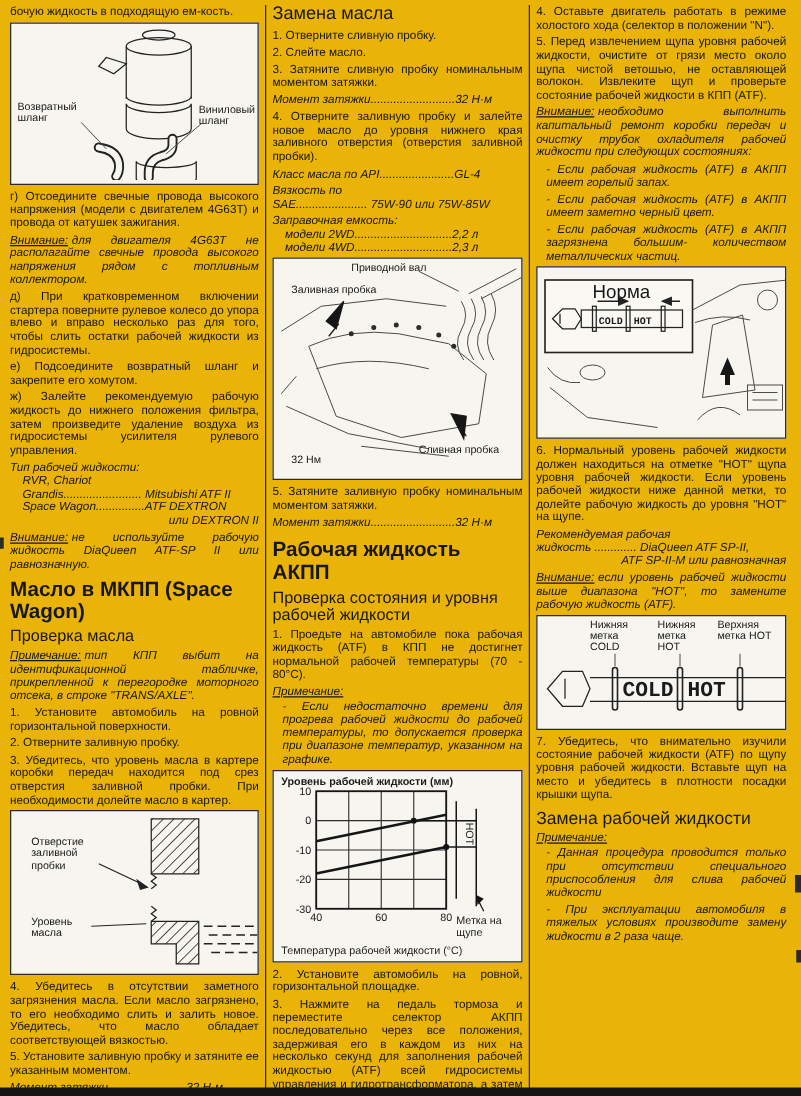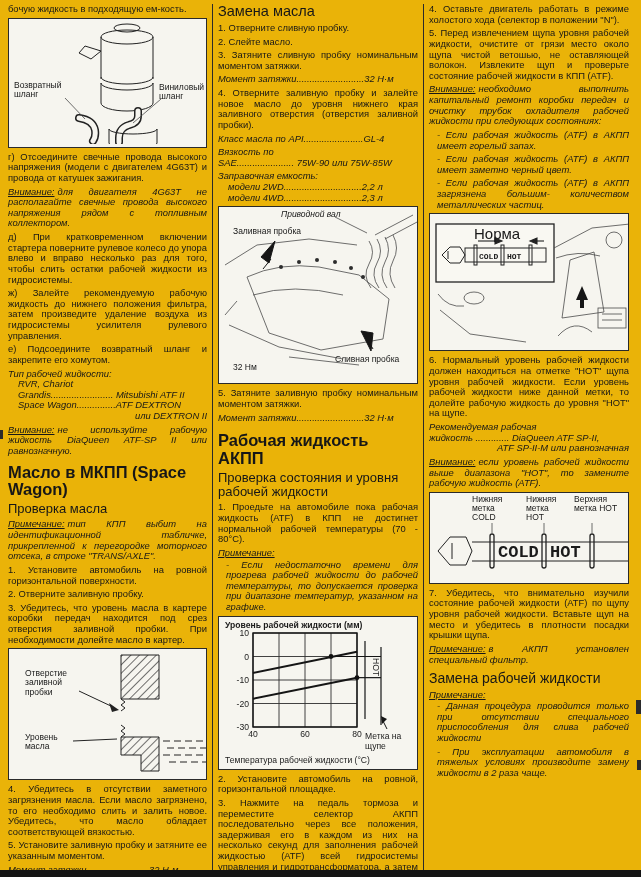--- a/index.html
+++ b/index.html
@@ -54,22 +54,22 @@
           <line class="thin" x1="56" y1="79" x2="76" y2="100"></line>
           <line class="thin" x1="152" y1="80" x2="124" y2="104"></line>
         </svg>
         <div class="lbl" style="left:5px;top:62px;width:56px;">Возвратный шланг</div>
         <div class="lbl" style="left:150px;top:64px;width:48px;">Виниловый шланг</div>
       </div>
 
       <p>г) Отсоедините свечные провода высокого напряжения (модели с двигателем 4G63T) и провода от катушек зажигания.</p>
       <p><span class="nl">Внимание:</span><span class="it">для двигателя 4G63T не располагайте свечные провода высокого напряжения рядом с топливным коллектором.</span></p>
       <p>д) При кратковременном включении стартера поверните рулевое колесо до упора влево и вправо несколько раз для того, чтобы слить остатки рабочей жидкости из гидросистемы.</p>
+      <p>е) Подсоедините возвратный шланг и закрепите его хомутом.</p>
       <p>ж) Залейте рекомендуемую рабочую жидкость до нижнего положения фильтра, затем произведите удаление воздуха из гидросистемы усилителя рулевого управления.</p>
-      <p>е) Подсоедините возвратный шланг и закрепите его хомутом.</p>
 
       <p class="spec" style="margin-bottom:0;">Тип рабочей жидкости:</p>
       <p class="spec" style="padding-left:10px;margin-bottom:0;">RVR, Chariot</p>
       <p class="spec" style="padding-left:10px;margin-bottom:0;">Grandis........................ Mitsubishi ATF II</p>
       <p class="spec" style="padding-left:10px;margin-bottom:0;">Space Wagon...............ATF DEXTRON</p>
       <p class="spec right">или DEXTRON II</p>
       <p><span class="nl">Внимание:</span><span class="it">не используйте рабочую жидкость DiaQueen ATF-SP II или равнозначную.</span></p>
 
       <h1>Масло в МКПП (Space Wagon)</h1>
       <h2>Проверка масла</h2>
@@ -136,21 +136,21 @@
               <circle cx="80" cy="55" r="2"></circle>
               <circle cx="98" cy="53" r="2"></circle>
             <circle cx="116" cy="55" r="2"></circle>
               <circle cx="132" cy="61" r="2"></circle>
               <circle cx="144" cy="70" r="2"></circle>
           </g>
           <line class="thin" x1="116" y1="10" x2="148" y2="26"></line>
           <path d="M56 34 l-6 22 l-8 -6 z M52 52 l-8 10" fill="#161616" stroke="#161616"></path>
           <path d="M152 144 l-10 -20 l12 2 z M146 128 l8 14" fill="#161616" stroke="#161616"></path>
         </svg>
-        <div class="lbl" style="left:62px;top:3px;width:90px;font-style:italic;">Приводной вал</div>
+        <div class="lbl" style="left:62px;top:3px;width:90px;">Приводной вал</div>
         <div class="lbl" style="left:14px;top:20px;width:90px;">Заливная пробка</div>
         <div class="lbl" style="left:116px;top:148px;width:84px;">Сливная пробка</div>
         <div class="lbl" style="left:14px;top:156px;width:40px;">32 Нм</div>
       </div>
 
       <p>5. Затяните заливную пробку номинальным моментом затяжки.</p>
       <p class="spec">Момент затяжки..........................32 Н·м</p>
 
       <h1 style="margin-top:9px;">Рабочая жидкость АКПП</h1>
       <h2>Проверка состояния и уровня рабочей жидкости</h2>
@@ -259,21 +259,20 @@
           <line class="thin" x1="162" y1="30" x2="162" y2="40"></line>
           <text class="sticktxt" x="68" y="64" font-size="17">COLD</text>
           <text class="sticktxt" x="120" y="64" font-size="17">HOT</text>
         </svg>
         <div class="lbl" style="left:42px;top:2px;width:40px;">Нижняя метка COLD</div>
         <div class="lbl" style="left:96px;top:2px;width:40px;">Нижняя метка HOT</div>
         <div class="lbl" style="left:144px;top:2px;width:44px;">Верхняя метка HOT</div>
       </div>
 
       <p>7. Убедитесь, что внимательно изучили состояние рабочей жидкости (ATF) по щупу уровня рабочей жидкости. Вставьте щуп на место и убедитесь в плотности посадки крышки щупа.</p>
-      <p><span class="nl">Примечание:</span><span class="it">в АКПП установлен специальный фильтр.</span></p>
 
       <h2 style="font-size:14px;margin-top:6px;">Замена рабочей жидкости</h2>
       <p style="margin-bottom:1px;"><span class="nl">Примечание:</span></p>
       <p class="it bullet">- Данная процедура проводится только при отсутствии специального приспособления для слива рабочей жидкости</p>
       <p class="it bullet">- При эксплуатации автомобиля в тяжелых условиях производите замену жидкости в 2 раза чаще.</p>
     </div>
   </div>
 
   <div class="footer-bar"></div>
   <div class="artifact" style="right:0;top:700px;width:5px;height:14px;"></div>

